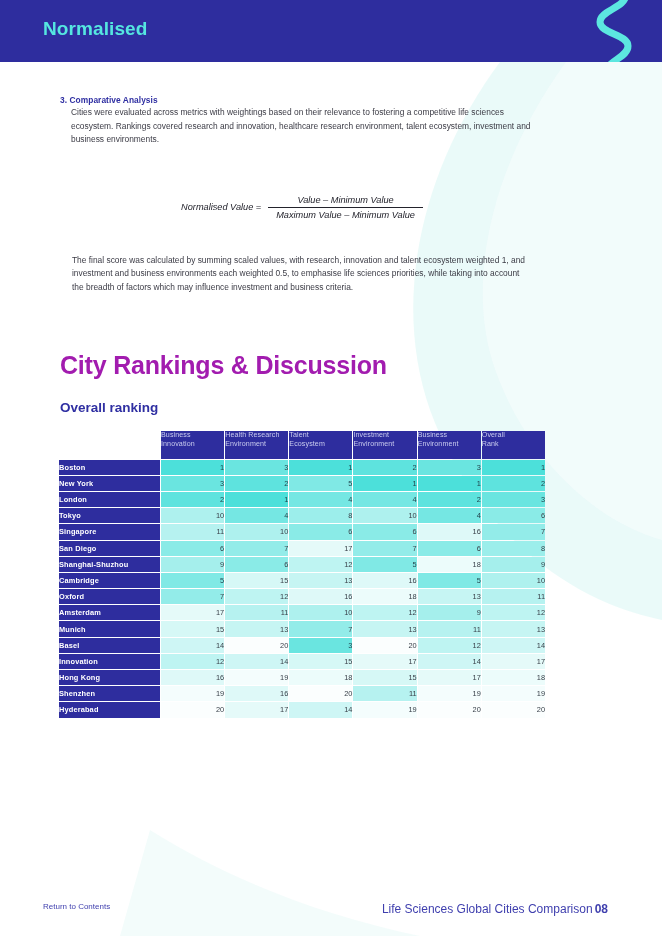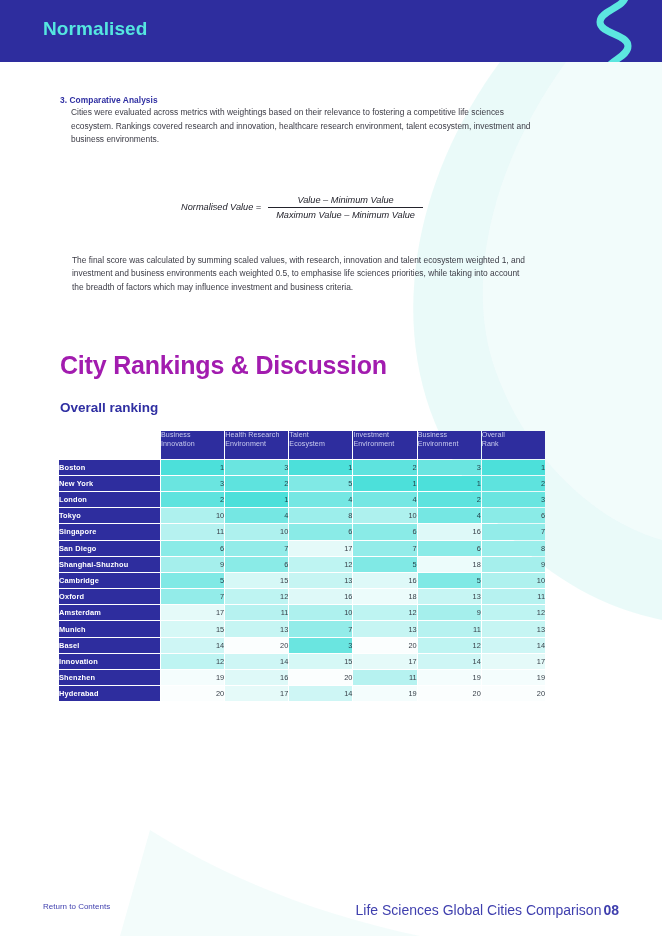--- a/index.html
+++ b/index.html
@@ -186,22 +186,22 @@
   #return-to-contents {
     position: absolute;
     left: 43px; top: 14px;
     font-size: 8px;
     color: #3f3fae;
     text-decoration: none;
     cursor: pointer;
   }
   #footer-doc-label {
     position: absolute;
-    right: 43px; top: 14px;
-    font-size: 14px;
+    right: 54px; top: 14px;
+    font-size: 12px;
     color: #3f3fae;
     white-space: nowrap;
   }
   #footer-page-number {
     font-weight: bold;
     margin-left: 2px;
   }
 </style>
 </head>
 <body>
@@ -392,20 +392,29 @@
           <tr>
             <td class="city-cell">Innovation</td>
             <td class="rank-cell" style="background-color: rgb(190, 244, 242);">12</td>
             <td class="rank-cell" style="background-color: rgb(206, 246, 245);">14</td>
             <td class="rank-cell" style="background-color: rgb(214, 248, 246);">15</td>
             <td class="rank-cell" style="background-color: rgb(229, 250, 249);">17</td>
             <td class="rank-cell" style="background-color: rgb(206, 246, 245);">14</td>
             <td class="rank-cell" style="background-color: rgb(229, 250, 249);">17</td>
           </tr>
           <tr>
+            <td class="city-cell">Hong Kong</td>
+            <td class="rank-cell" style="background-color: rgb(222, 249, 248);">16</td>
+            <td class="rank-cell" style="background-color: rgb(244, 253, 253);">19</td>
+            <td class="rank-cell" style="background-color: rgb(236, 252, 251);">18</td>
+            <td class="rank-cell" style="background-color: rgb(214, 248, 246);">15</td>
+            <td class="rank-cell" style="background-color: rgb(229, 250, 249);">17</td>
+            <td class="rank-cell" style="background-color: rgb(236, 252, 251);">18</td>
+          </tr>
+          <tr>
             <td class="city-cell">Shenzhen</td>
             <td class="rank-cell" style="background-color: rgb(244, 253, 253);">19</td>
             <td class="rank-cell" style="background-color: rgb(222, 249, 248);">16</td>
             <td class="rank-cell" style="background-color: rgb(251, 254, 254);">20</td>
             <td class="rank-cell" style="background-color: rgb(182, 242, 240);">11</td>
             <td class="rank-cell" style="background-color: rgb(244, 253, 253);">19</td>
             <td class="rank-cell" style="background-color: rgb(244, 253, 253);">19</td>
           </tr>
           <tr>
             <td class="city-cell">Hyderabad</td>

